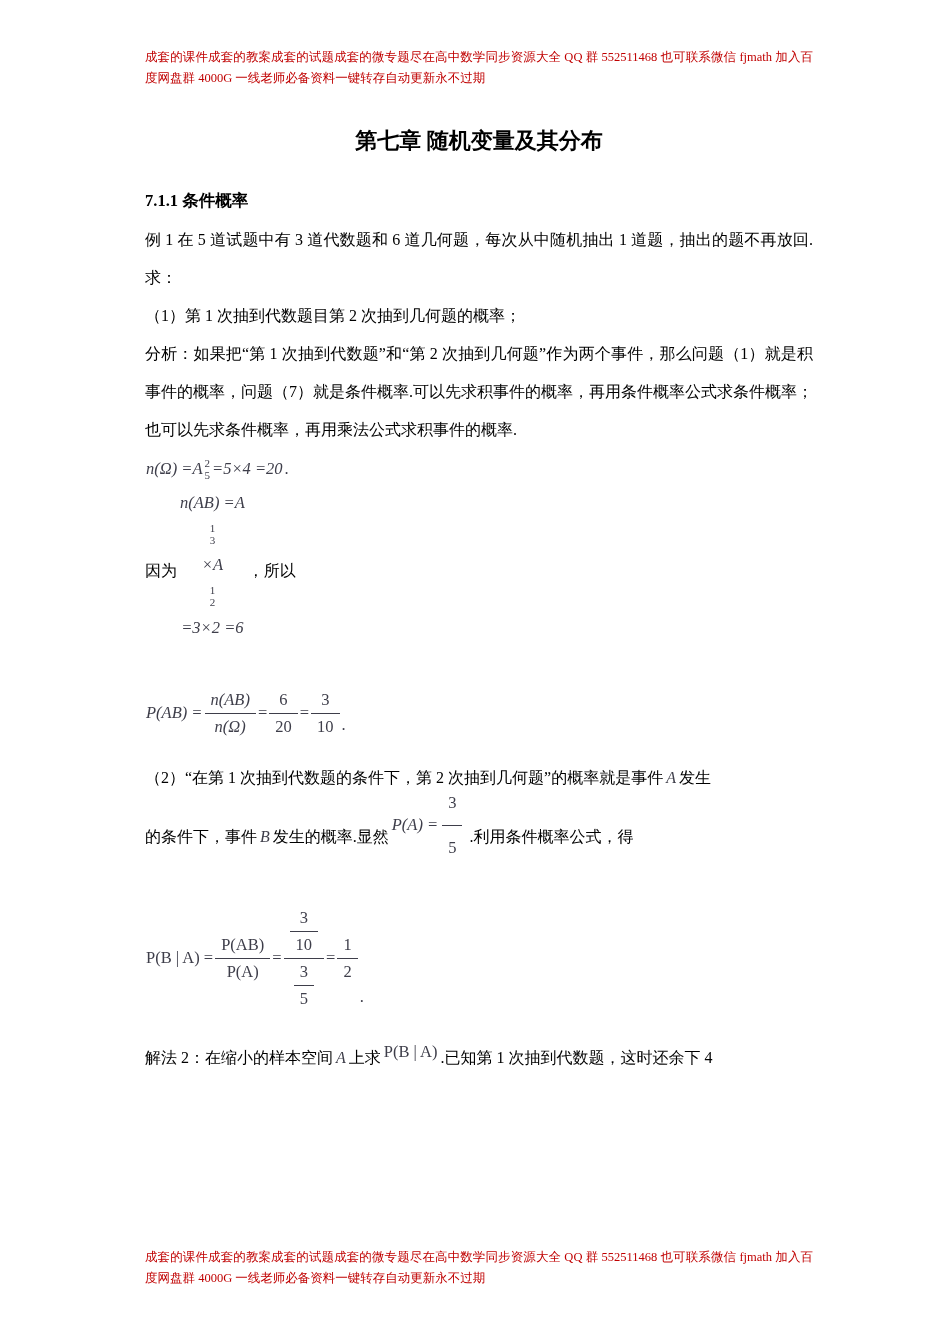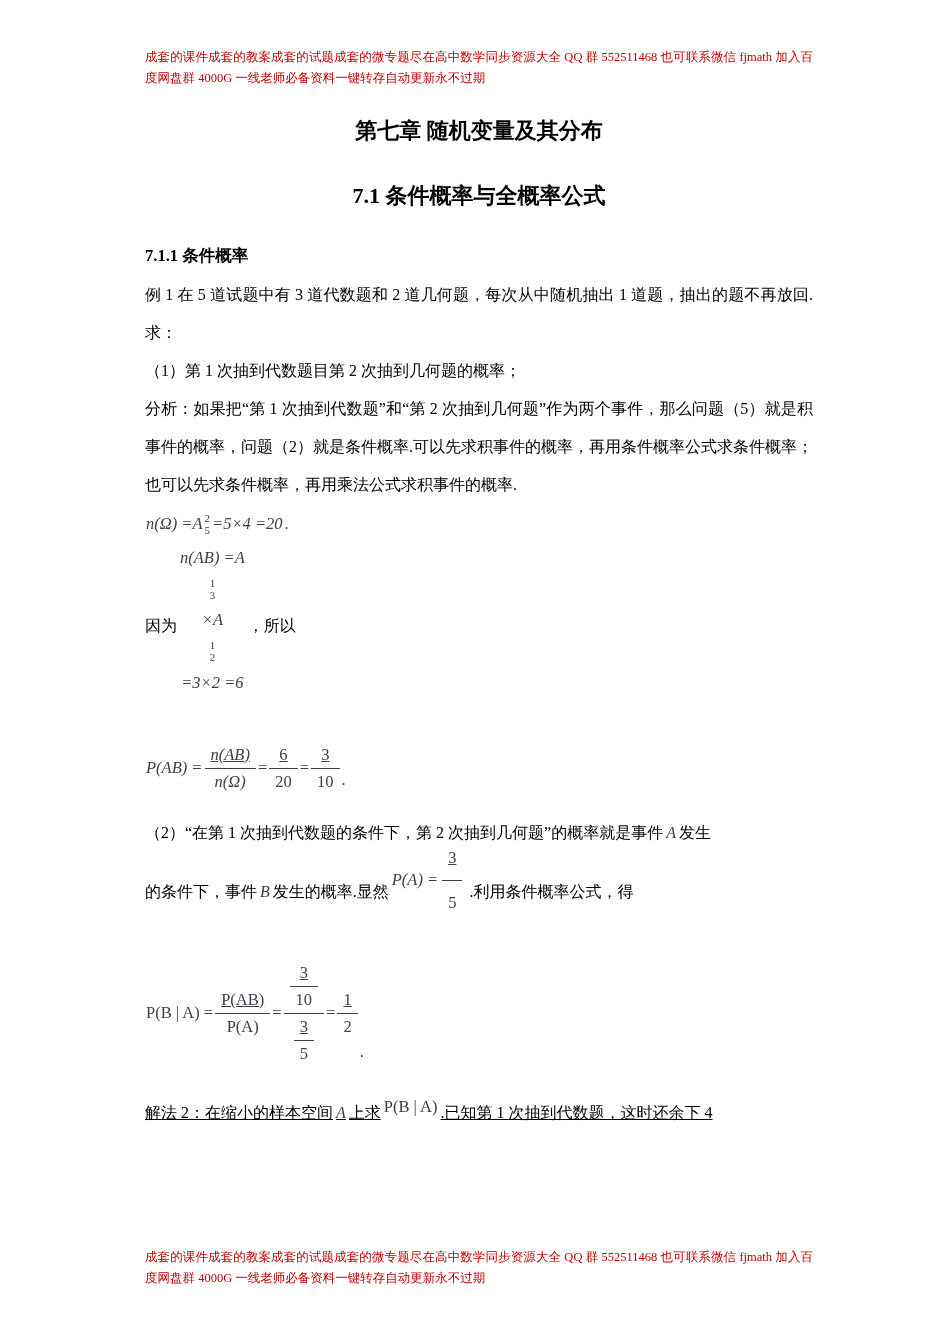--- a/index.html
+++ b/index.html
@@ -2,66 +2,65 @@
 <html><head>
 <meta charset="utf-8">
 <style>
   html,body{margin:0;padding:0;background:#ffffff;}
   .page{position:relative;width:950px;height:1344px;background:#fff;overflow:hidden;
         font-family:"Liberation Serif",serif;color:#000;}
   .note{position:absolute;left:145px;width:668px;color:#c00000;font-size:12.5px;
         line-height:21px;text-align:justify;}
   .note.header{top:47px;}
   .note.footer{top:1247px;}
-  .content{position:absolute;top:116px;left:145px;width:668px;}
+  .content{position:absolute;top:126px;left:145px;width:668px;}
   .chapter{font-size:22px;font-weight:bold;text-align:center;margin:0;line-height:30px;}
   .section{font-size:22px;font-weight:bold;text-align:center;margin:35px 0 0;line-height:30px;}
   .subsection{font-size:16.5px;font-weight:bold;margin:33px 0 8px;line-height:24px;}
   p.body{font-size:16px;line-height:38px;margin:0;text-align:justify;}
   p.body.first{margin-top:8px;}
   .mi{font-style:italic;color:#3e3e4a;padding:0 3px;white-space:nowrap;}
   .ss{display:inline-block;vertical-align:-0.5em;text-align:left;font-size:11px;
       line-height:1.1;font-style:normal;color:#3e3e4a;}
   .ss span{display:block;}
   .eq{display:inline-flex;align-items:center;vertical-align:middle;color:#3e3e4a;
       font-size:16.5px;white-space:nowrap;padding:0 3px;}
   .eq.raise{position:relative;top:-7px;flex-direction:column;}
   .eq.raise2{position:relative;top:-13px;}
   .eqline{display:flex;align-items:center;color:#3e3e4a;font-size:16.5px;}
   .eqline>span{margin:0 1px;}
   .frac{display:inline-block;text-align:center;margin:0 4px;vertical-align:middle;}
-  .frac .num{display:block;border-bottom:1px solid #3e3e4a;padding:0 6px 3px;text-decoration:underline;}
+  .frac .num{display:block;border-bottom:1px solid #3e3e4a;padding:0 6px 3px;}
   .frac .den{display:block;padding:3px 6px 0;}
   .frac .frac{margin:0;}
   .it{font-style:italic;}
   .dot{align-self:flex-end;padding-bottom:2px;}
   .f-nomega{margin:8px 0 10px;}
   .p-because{margin-top:6px;}
   .f-pab{margin:36px 0 22px;}
   .p-cond1{margin-top:22px;}
   .p-cond2{margin-top:12px;}
   .f-pba{margin:28px 0 30px;}
-  .p-sol2{margin-top:22px;text-decoration:underline;}
+  .p-sol2{margin-top:22px;}
 </style>
 </head>
 <body>
 
 <div class="page">
 
   <div class="note header">成套的课件成套的教案成套的试题成套的微专题尽在高中数学同步资源大全 QQ 群 552511468 也可联系微信 fjmath 加入百度网盘群 4000G 一线老师必备资料一键转存自动更新永不过期</div>
 
   <div class="content">
 
     <h1 class="chapter">第七章  随机变量及其分布</h1>
-    <h2 class="section">7.1  条件概率与全概率公式</h2>
     <h3 class="subsection">7.1.1  条件概率</h3>
 
-    <p class="body first">例 1  在 5 道试题中有 3 道代数题和 2 道几何题，每次从中随机抽出 1 道题，抽出的题不再放回.求：</p>
+    <p class="body first">例 1  在 5 道试题中有 3 道代数题和 6 道几何题，每次从中随机抽出 1 道题，抽出的题不再放回.求：</p>
     <p class="body">（1）第 1 次抽到代数题目第 2 次抽到几何题的概率；</p>
-    <p class="body">分析：如果把“第 1 次抽到代数题”和“第 2 次抽到几何题”作为两个事件，那么问题（5）就是积事件的概率，问题（2）就是条件概率.可以先求积事件的概率，再用条件概率公式求条件概率；也可以先求条件概率，再用乘法公式求积事件的概率.</p>
+    <p class="body">分析：如果把“第 1 次抽到代数题”和“第 2 次抽到几何题”作为两个事件，那么问题（1）就是积事件的概率，问题（7）就是条件概率.可以先求积事件的概率，再用条件概率公式求条件概率；也可以先求条件概率，再用乘法公式求积事件的概率.</p>
 
 
 
     <div class="eqline f-nomega">
       <span class="it">n(Ω) =A</span>
         <span class="ss">
           <span>2</span>
           <span>5</span>
         </span>
         <span class="it">=5×4 =20</span>

